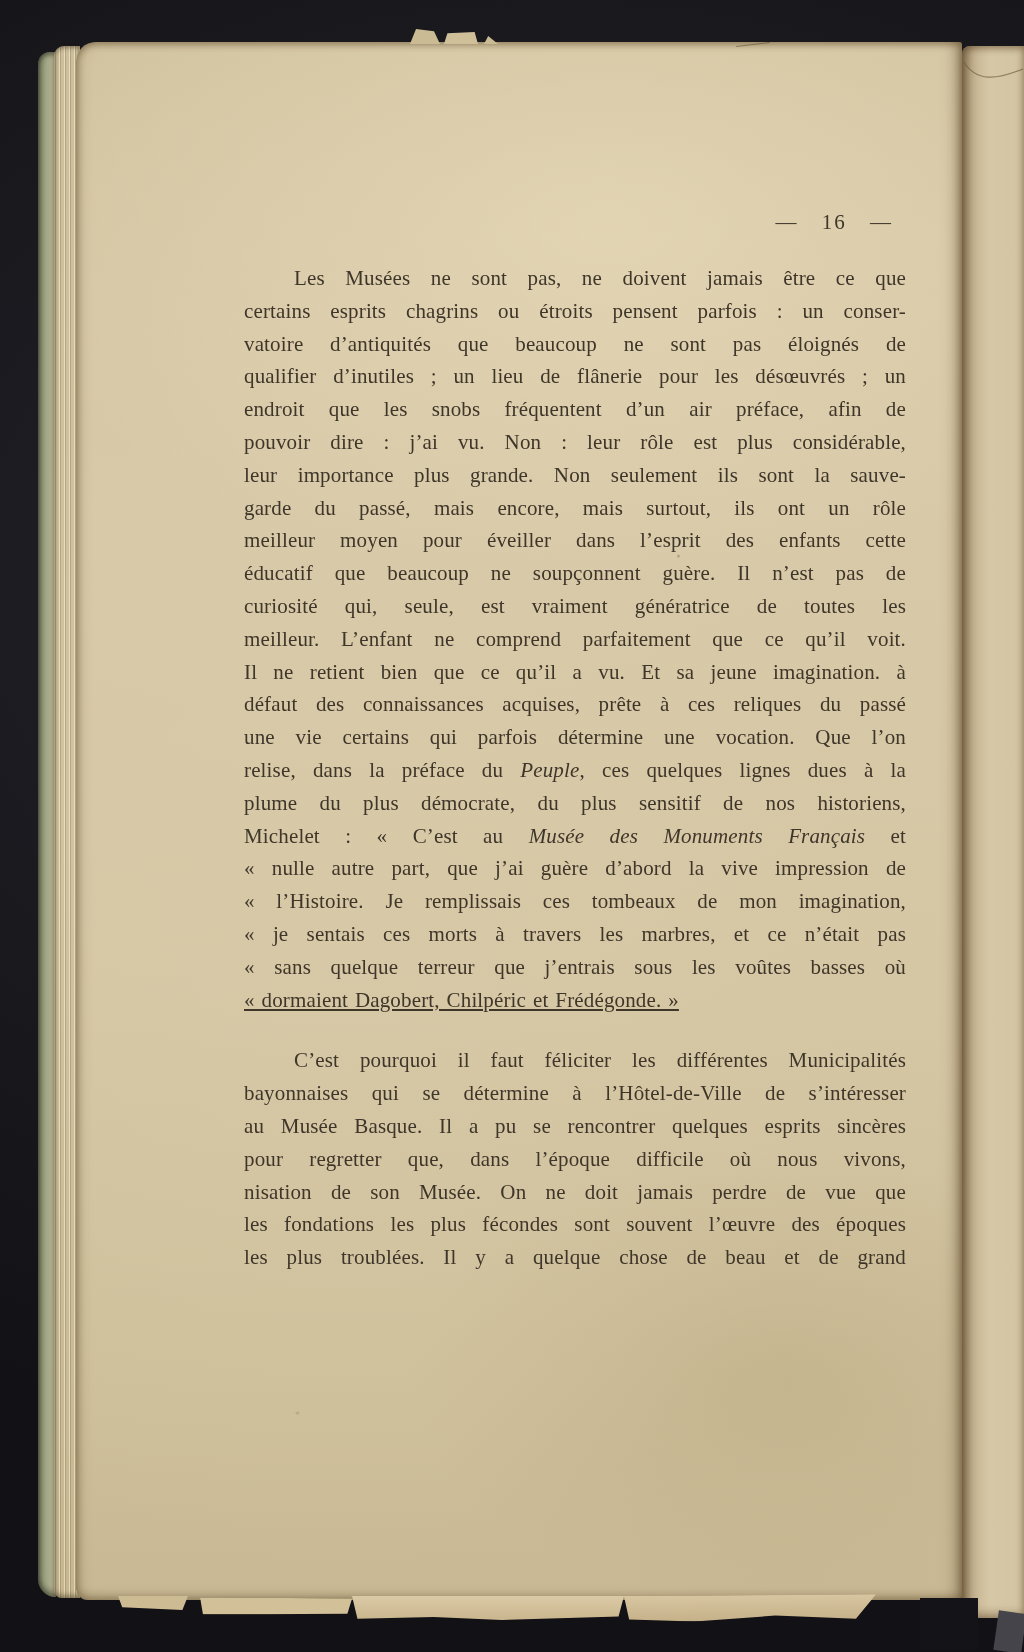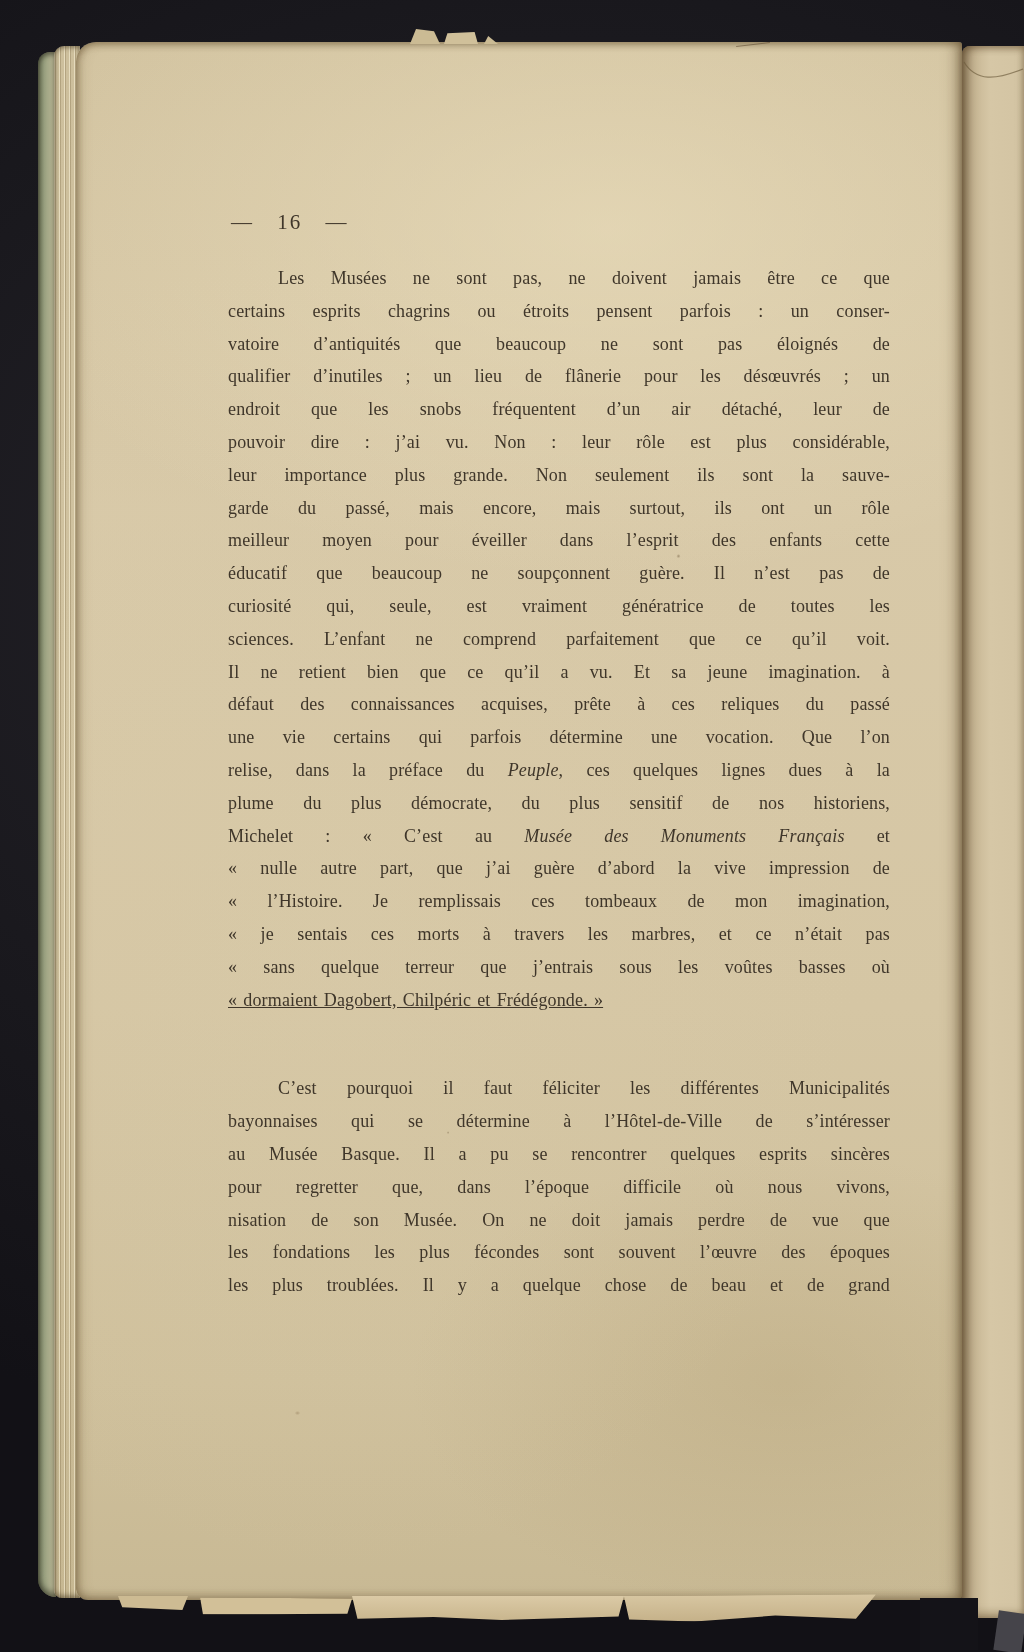--- a/index.html
+++ b/index.html
@@ -61,25 +61,25 @@
   
   .strip{position:absolute;}
   .strip.sA{left:118px;top:1596px;width:70px;height:14px;background:#cdbb93;clip-path:polygon(0 0,100% 0,92% 100%,6% 80%);}
   .strip.sB{left:200px;top:1598px;width:152px;height:17px;background:#d2c098;transform:rotate(.4deg);clip-path:polygon(0 0,100% 0,97% 90%,2% 100%);}
   .strip.sC{left:352px;top:1596px;width:272px;height:24px;background:linear-gradient(180deg,#dbcaa6,#c9b68e);clip-path:polygon(0 0,100% 0,98% 85%,55% 100%,30% 88%,2% 95%);}
   .strip.sD{left:624px;top:1595px;width:252px;height:26px;background:linear-gradient(180deg,#d7c6a1,#c5b189);transform:rotate(-.5deg);clip-path:polygon(0 0,100% 2%,92% 95%,60% 80%,28% 100%,2% 90%);}
   .gutter-gap{position:absolute;left:920px;top:1598px;width:58px;height:52px;background:#141318;}
   .bottom-sliver{position:absolute;left:996px;top:1612px;width:28px;height:40px;background:#45444a;transform:rotate(8deg);}
 
   
-  .page-number{position:absolute;left:231px;top:212px;width:662px;text-align:left;
+  .page-number{position:absolute;left:231px;top:212px;width:662px;text-align:right;
     color:var(--ink);font-size:21px;line-height:21px;letter-spacing:2px;word-spacing:16px;}
-  .text-block{position:absolute;left:228px;top:262px;width:662px;color:var(--ink);
-    font-size:18px;line-height:32.8px;letter-spacing:.15px;word-spacing:1.5px;}
-  .para + .para{margin-top:56px;}
+  .text-block{position:absolute;left:244px;top:262px;width:662px;color:var(--ink);
+    font-size:21px;line-height:32.8px;letter-spacing:.15px;word-spacing:1.5px;}
+  .para + .para{margin-top:28px;}
   .line{text-align:justify;text-align-last:justify;white-space:normal;}
   .line.lastfree{text-align-last:left;text-decoration:underline;}
   .line.indent{padding-left:50px;}
   .it{font-style:italic;}
 </style>
 </head>
 <body>
 
 <div class="scene">
 
@@ -106,28 +106,28 @@
   <div class="bottom-sliver"></div>
 
   <div class="page-number">— 16 —</div>
 
   <div class="text-block">
       <div class="para">
         <div class="line indent"><span>Les Musées ne sont pas, ne doivent jamais être ce que</span></div>
         <div class="line"><span>certains esprits chagrins ou étroits pensent parfois : un conser-</span></div>
         <div class="line"><span>vatoire d’antiquités que beaucoup ne sont pas éloignés de</span></div>
         <div class="line"><span>qualifier d’inutiles ; un lieu de flânerie pour les désœuvrés ; un</span></div>
-        <div class="line"><span>endroit que les snobs fréquentent d’un air détaché, leur de</span></div>
+        <div class="line"><span>endroit que les snobs fréquentent d’un air préface, afin de</span></div>
         <div class="line"><span>pouvoir dire : j’ai vu. Non : leur rôle est plus considérable,</span></div>
         <div class="line"><span>leur importance plus grande. Non seulement ils sont la sauve-</span></div>
         <div class="line"><span>garde du passé, mais encore, mais surtout, ils ont un rôle</span></div>
         <div class="line"><span>meilleur moyen pour éveiller dans l’esprit des enfants cette</span></div>
         <div class="line"><span>éducatif que beaucoup ne soupçonnent guère. Il n’est pas de</span></div>
         <div class="line"><span>curiosité qui, seule, est vraiment génératrice de toutes les</span></div>
-        <div class="line"><span>sciences. L’enfant ne comprend parfaitement que ce qu’il voit.</span></div>
+        <div class="line"><span>meilleur. L’enfant ne comprend parfaitement que ce qu’il voit.</span></div>
         <div class="line"><span>Il ne retient bien que ce qu’il a vu. Et sa jeune imagination. à</span></div>
         <div class="line"><span>défaut des connaissances acquises, prête à ces reliques du passé</span></div>
         <div class="line"><span>une vie certains qui parfois détermine une vocation. Que l’on</span></div>
         <div class="line"><span>relise, dans la préface du </span><span class="it">Peuple</span><span>, ces quelques lignes dues à la</span></div>
         <div class="line"><span>plume du plus démocrate, du plus sensitif de nos historiens,</span></div>
         <div class="line"><span>Michelet : « C’est au </span><span class="it">Musée des Monuments Français</span><span> et</span></div>
         <div class="line"><span>« nulle autre part, que j’ai guère d’abord la vive impression de</span></div>
         <div class="line"><span>« l’Histoire. Je remplissais ces tombeaux de mon imagination,</span></div>
         <div class="line"><span>« je sentais ces morts à travers les marbres, et ce n’était pas</span></div>
         <div class="line"><span>« sans quelque terreur que j’entrais sous les voûtes basses où</span></div>

